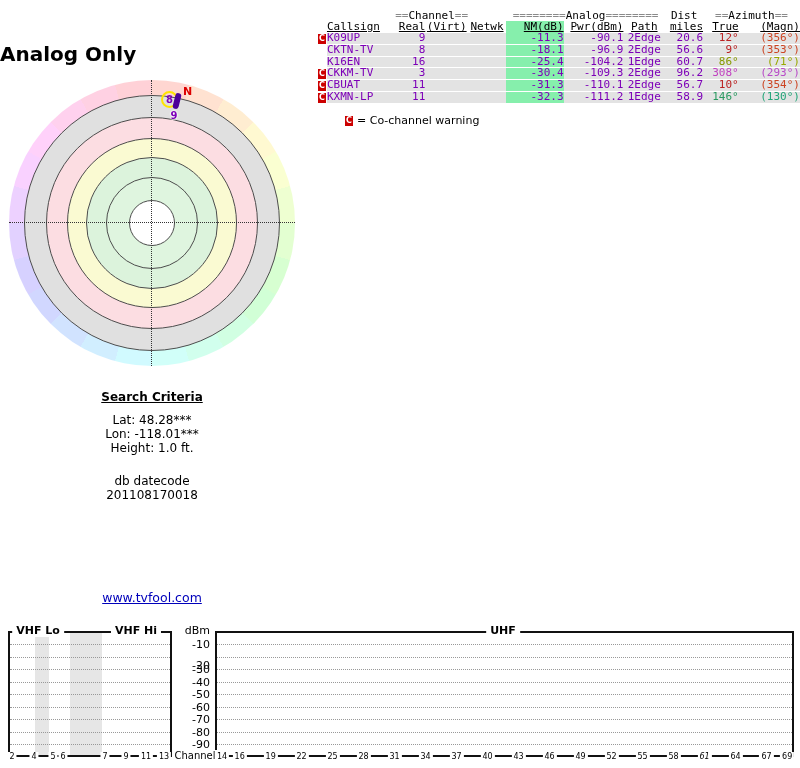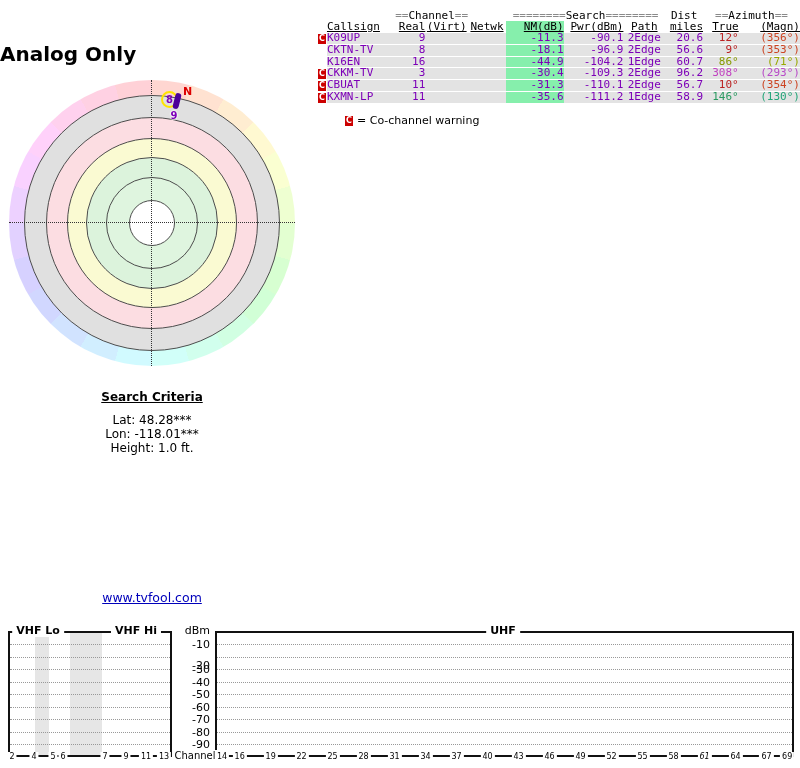--- a/index.html
+++ b/index.html
@@ -124,21 +124,21 @@
       <col class="col-miles">
         <col class="col-true">
         <col class="col-magn">
     </colgroup>
     <thead>
       <tr class="h1">
         <td></td>
           <td></td>
         <td colspan="2"><span class="eq">==</span><span>Channel</span><span class="eq">==</span></td>
         <td></td>
-        <td colspan="3"><span class="eq">========</span><span>Search</span><span class="eq">========</span></td>
+        <td colspan="3"><span class="eq">========</span><span>Analog</span><span class="eq">========</span></td>
         <td class="right"><span>Dist</span></td>
         <td colspan="2"><span class="eq">==</span><span>Azimuth</span><span class="eq">==</span></td>
       </tr>
       <tr class="h2">
         <td></td>
         <td><span>Callsign</span></td>
         <td class="right"><span>Real</span></td>
         <td class="center"><span>(Virt)</span></td>
         <td class="center"><span>Netwk</span></td>
         <td class="right nmcol"><span>NM(dB)</span></td>
@@ -175,21 +175,21 @@
           <td class="right purple">56.6</td>
           <td class="right" style="color: rgb(187, 34, 34);">9°</td>
           <td class="right" style="color: rgb(204, 68, 34);">(353°)</td>
         </tr>
         <tr>
           <td class="c-badge"></td>
           <td class="purple">K16EN</td>
           <td class="right purple">16</td>
           <td class="center"></td>
           <td class="center"></td>
-          <td class="right nmcol purple">-44.9</td>
+          <td class="right nmcol purple">-25.4</td>
           <td class="right purple">-104.2</td>
           <td class="center purple">1Edge</td>
           <td class="right purple">60.7</td>
           <td class="right" style="color: rgb(135, 154, 0);">86°</td>
           <td class="right" style="color: rgb(152, 168, 0);">(71°)</td>
         </tr>
         <tr>
           <td class="c-badge"><span class="cbadge">C</span></td>
           <td class="purple">CKKM-TV</td>
           <td class="right purple">3</td>
@@ -214,39 +214,43 @@
           <td class="right purple">56.7</td>
           <td class="right" style="color: rgb(187, 34, 34);">10°</td>
           <td class="right" style="color: rgb(204, 68, 34);">(354°)</td>
         </tr>
         <tr>
           <td class="c-badge"><span class="cbadge">C</span></td>
           <td class="purple">KXMN-LP</td>
           <td class="right purple">11</td>
           <td class="center"></td>
           <td class="center"></td>
-          <td class="right nmcol purple">-35.6</td>
+          <td class="right nmcol purple">-32.3</td>
           <td class="right purple">-111.2</td>
           <td class="center purple">1Edge</td>
           <td class="right purple">58.9</td>
           <td class="right" style="color: rgb(42, 154, 96);">146°</td>
           <td class="right" style="color: rgb(34, 165, 120);">(130°)</td>
         </tr>
       </tbody>
   </table>
 
   <div class="legend">
     <span class="cbadge">C</span><span>= Co-channel warning</span>
   </div>
 
   <div class="search">
     <div class="title">Search Criteria</div>
     <div class="line">Lat: 48.28***</div>
     <div class="line">Lon: -118.01***</div>
     <div class="line">Height: 1.0 ft.</div>
+  </div>
+  <div class="datecode">
+    <div>db datecode</div>
+    <div>201108170018</div>
   </div>
 
   <div class="sitelink">
     <a href="#">www.tvfool.com</a>
   </div>
 
   <div class="panel" id="vhf-panel">
     <div class="grayband" style="left:25px;width:14px;"></div>
     <div class="grayband" style="left:60px;width:32px;"></div>
   <div class="gridline" style="top: 11px;"></div>

